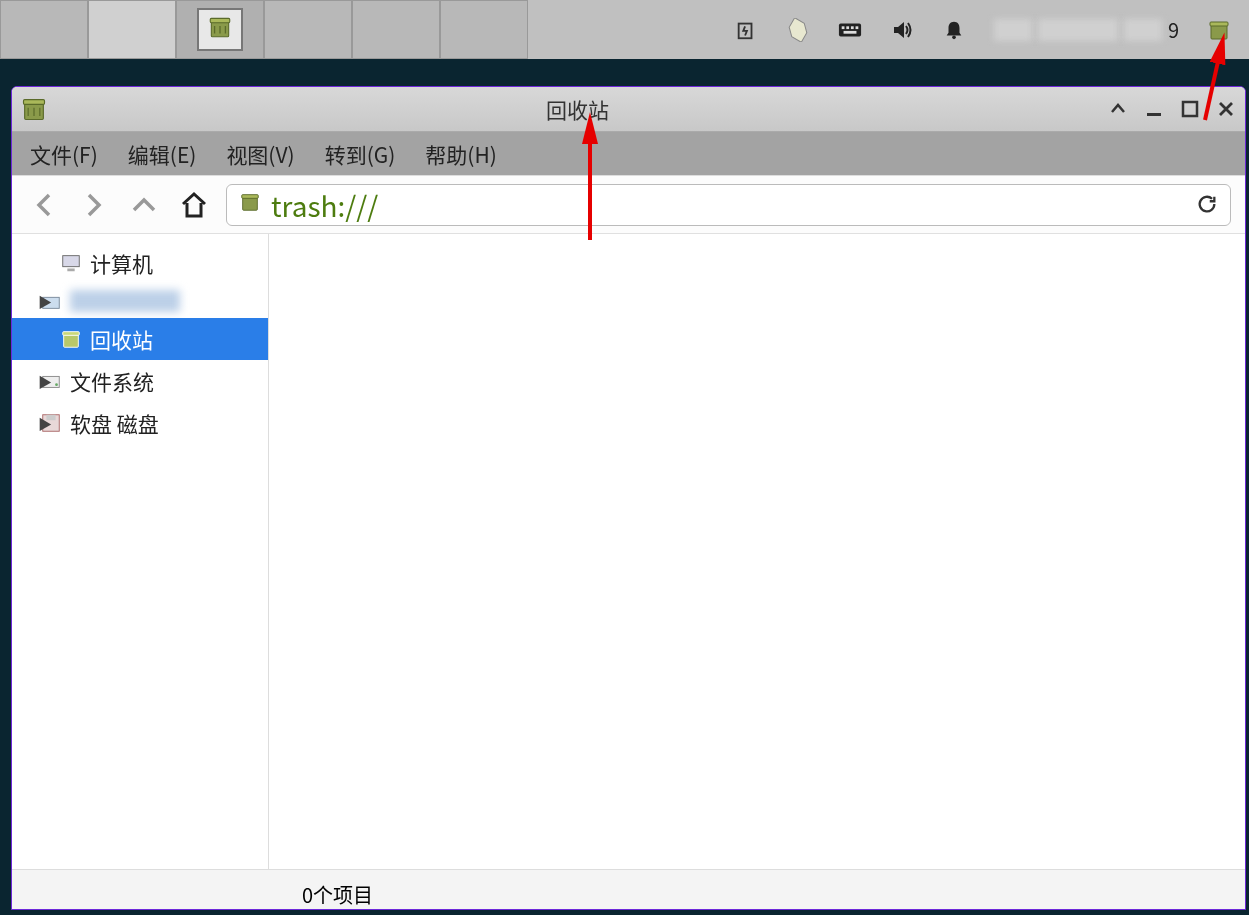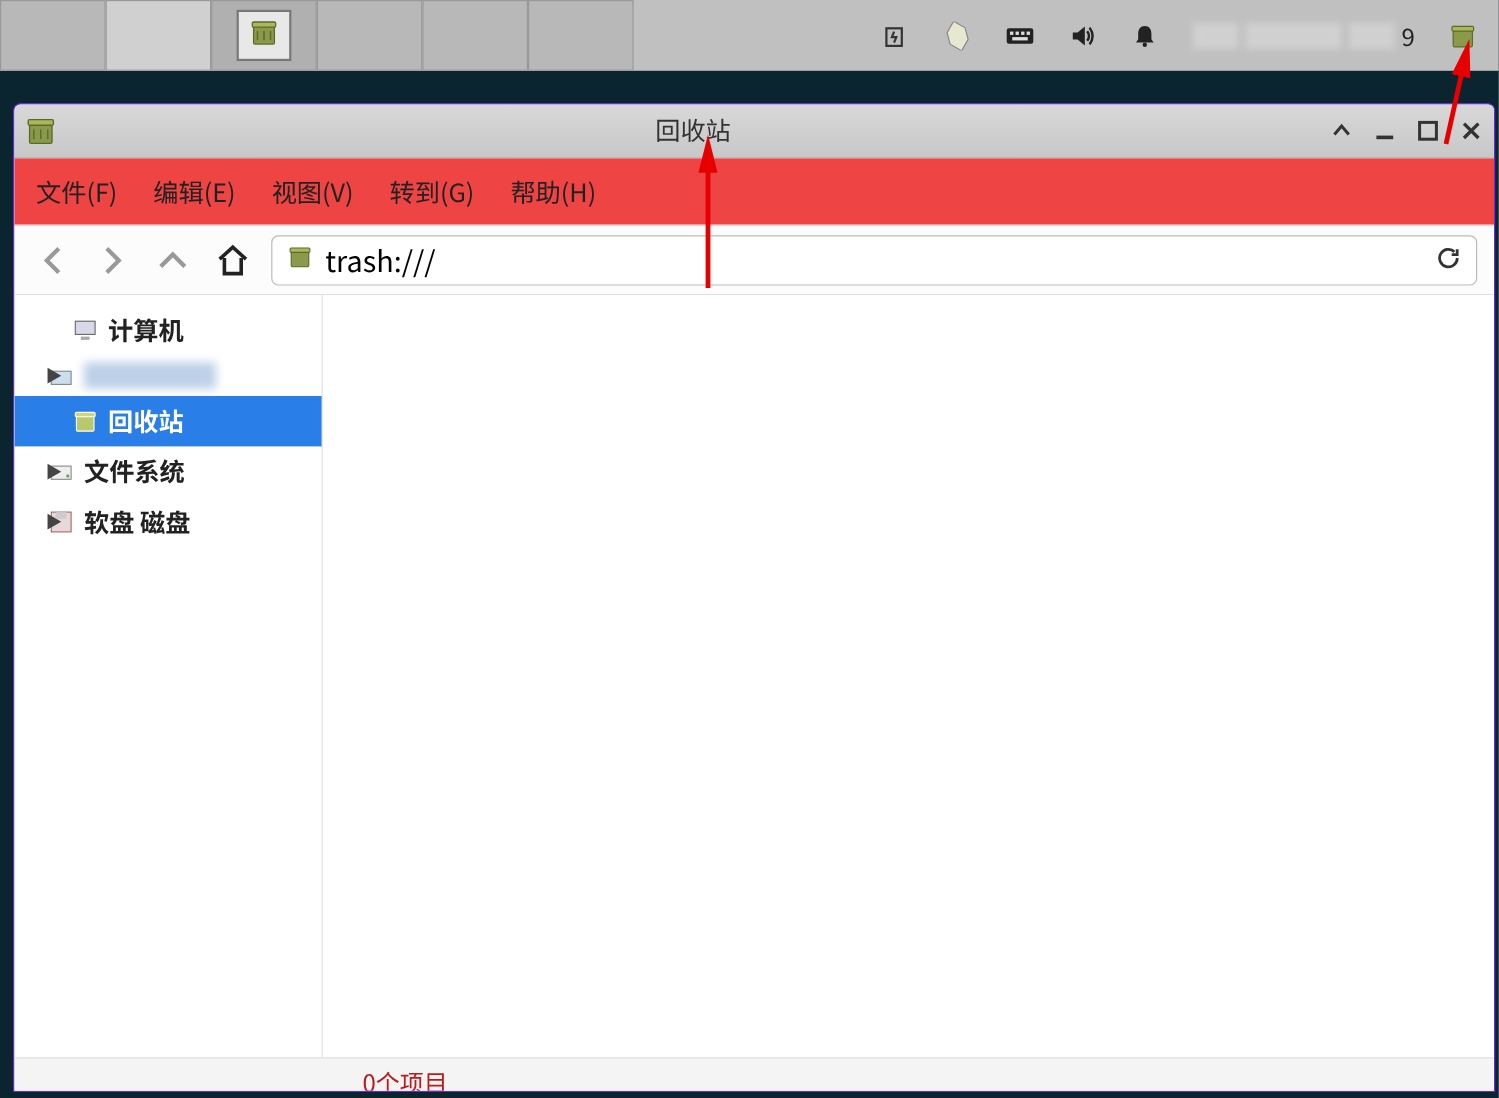--- a/index.html
+++ b/index.html
@@ -20,42 +20,42 @@
     .tray-number { font-size: 20px; color: #222; }
     
     
     .window { position: absolute; left: 11px; top: 86px; width: 1235px; height: 824px; background: #fff; border: 1px solid #6d28d9; border-radius: 6px 6px 0 0; overflow: hidden; }
     .titlebar { height: 45px; background: linear-gradient(#d8d8d8, #c8c8c8); display: flex; align-items: center; padding: 0 8px; border-bottom: 1px solid #aaa; }
     .titlebar-icon { width: 28px; height: 28px; }
     .titlebar-text { flex: 1; text-align: center; font-size: 21px; color: #333; }
     .window-controls { display: flex; gap: 14px; }
     .win-btn { width: 22px; height: 22px; display: flex; align-items: center; justify-content: center; cursor: pointer; font-size: 18px; color: #333; }
     
-    .menubar { height: 56px; background: #ef4444; display: flex; align-items: center; padding: 0 18px; gap: 30px; border-bottom: 1px solid #ddd; }
+    .menubar { height: 44px; background: #a3a3a3; display: flex; align-items: center; padding: 0 18px; gap: 30px; border-bottom: 1px solid #ddd; }
     .menu-item { font-size: 21px; color: #222; cursor: pointer; }
     
     .toolbar { height: 58px; background: #fcfcfc; display: flex; align-items: center; padding: 0 14px; gap: 14px; border-bottom: 1px solid #e0e0e0; }
     .nav-btn { width: 36px; height: 36px; display: flex; align-items: center; justify-content: center; cursor: pointer; color: #888; font-size: 28px; }
     .nav-btn.enabled { color: #333; }
     .address-bar { flex: 1; height: 42px; border: 1px solid #bbb; border-radius: 6px; display: flex; align-items: center; padding: 0 12px; gap: 10px; background: #fff; }
-    .address-input { flex: 1; border: none; outline: none; font-size: 24px; color: #000000; background: transparent; }
+    .address-input { flex: 1; border: none; outline: none; font-size: 28px; color: #4d7c0f; background: transparent; }
     .reload-btn { font-size: 22px; color: #444; cursor: pointer; }
     
-    .body-area { display: flex; height: calc(100% - 45px - 44px - 58px - 40px); font-weight: bold; }
+    .body-area { display: flex; height: calc(100% - 45px - 44px - 58px - 40px); }
     .sidebar { width: 257px; background: #fff; border-right: 1px solid #ddd; padding-top: 8px; }
     .sb-item { display: flex; align-items: center; padding: 6px 10px 6px 28px; gap: 8px; font-size: 21px; color: #222; cursor: pointer; position: relative; }
     .sb-item.top { padding-left: 48px; }
     .sb-item.selected { background: #2a7ee8; color: #fff; }
     .sb-expand { position: absolute; left: 26px; font-size: 14px; color: #444; }
     .sb-icon { width: 22px; height: 22px; display: inline-flex; align-items: center; justify-content: center; }
     .sb-blur { filter: blur(4px); background: #bcd0e8; width: 110px; height: 22px; }
     
     .content { flex: 1; background: #fff; }
     
-    .statusbar { height: 40px; background: #f4f4f4; border-top: 1px solid #ddd; display: flex; align-items: center; padding: 0 20px 0 290px; font-size: 20px; color: #b91c1c; }
+    .statusbar { height: 40px; background: #f4f4f4; border-top: 1px solid #ddd; display: flex; align-items: flex-end; padding: 0 20px 0 290px; font-size: 20px; color: #000000; }
     
     
     .trash-svg { width: 100%; height: 100%; }
     
     
     .arrow { position: absolute; pointer-events: none; }
     .arrow svg { overflow: visible; }
   </style>
 </head>
 <body>

